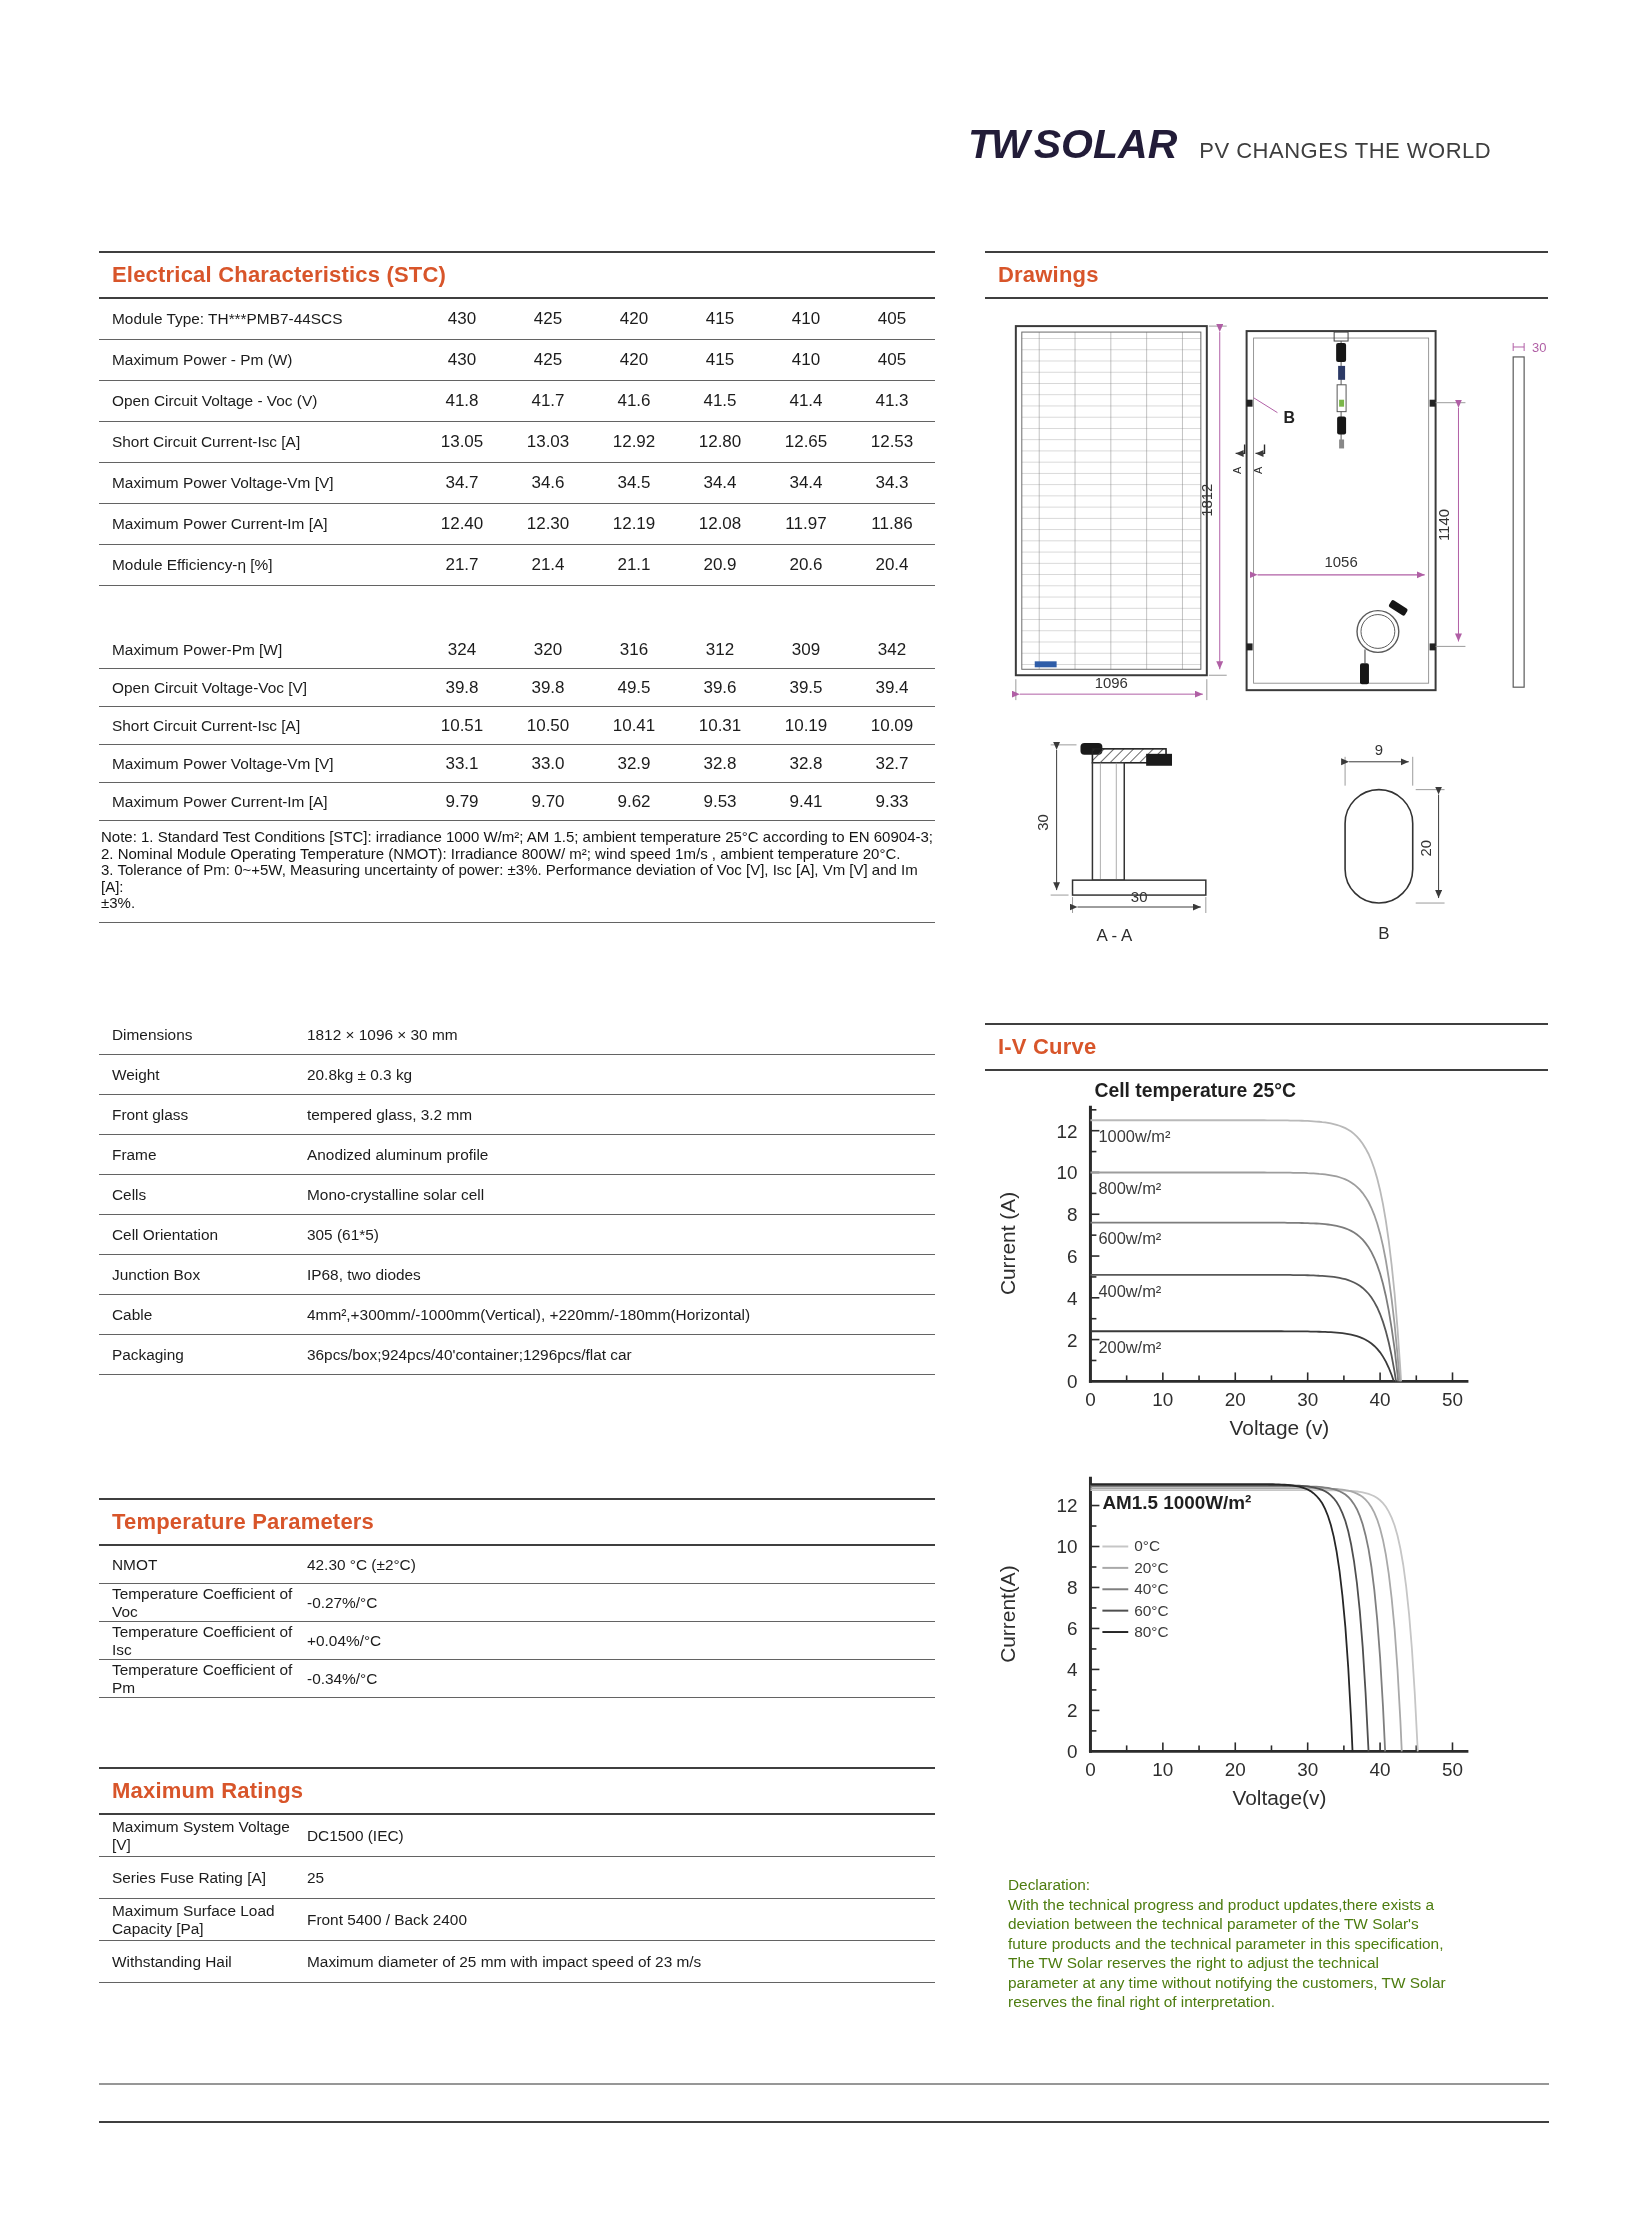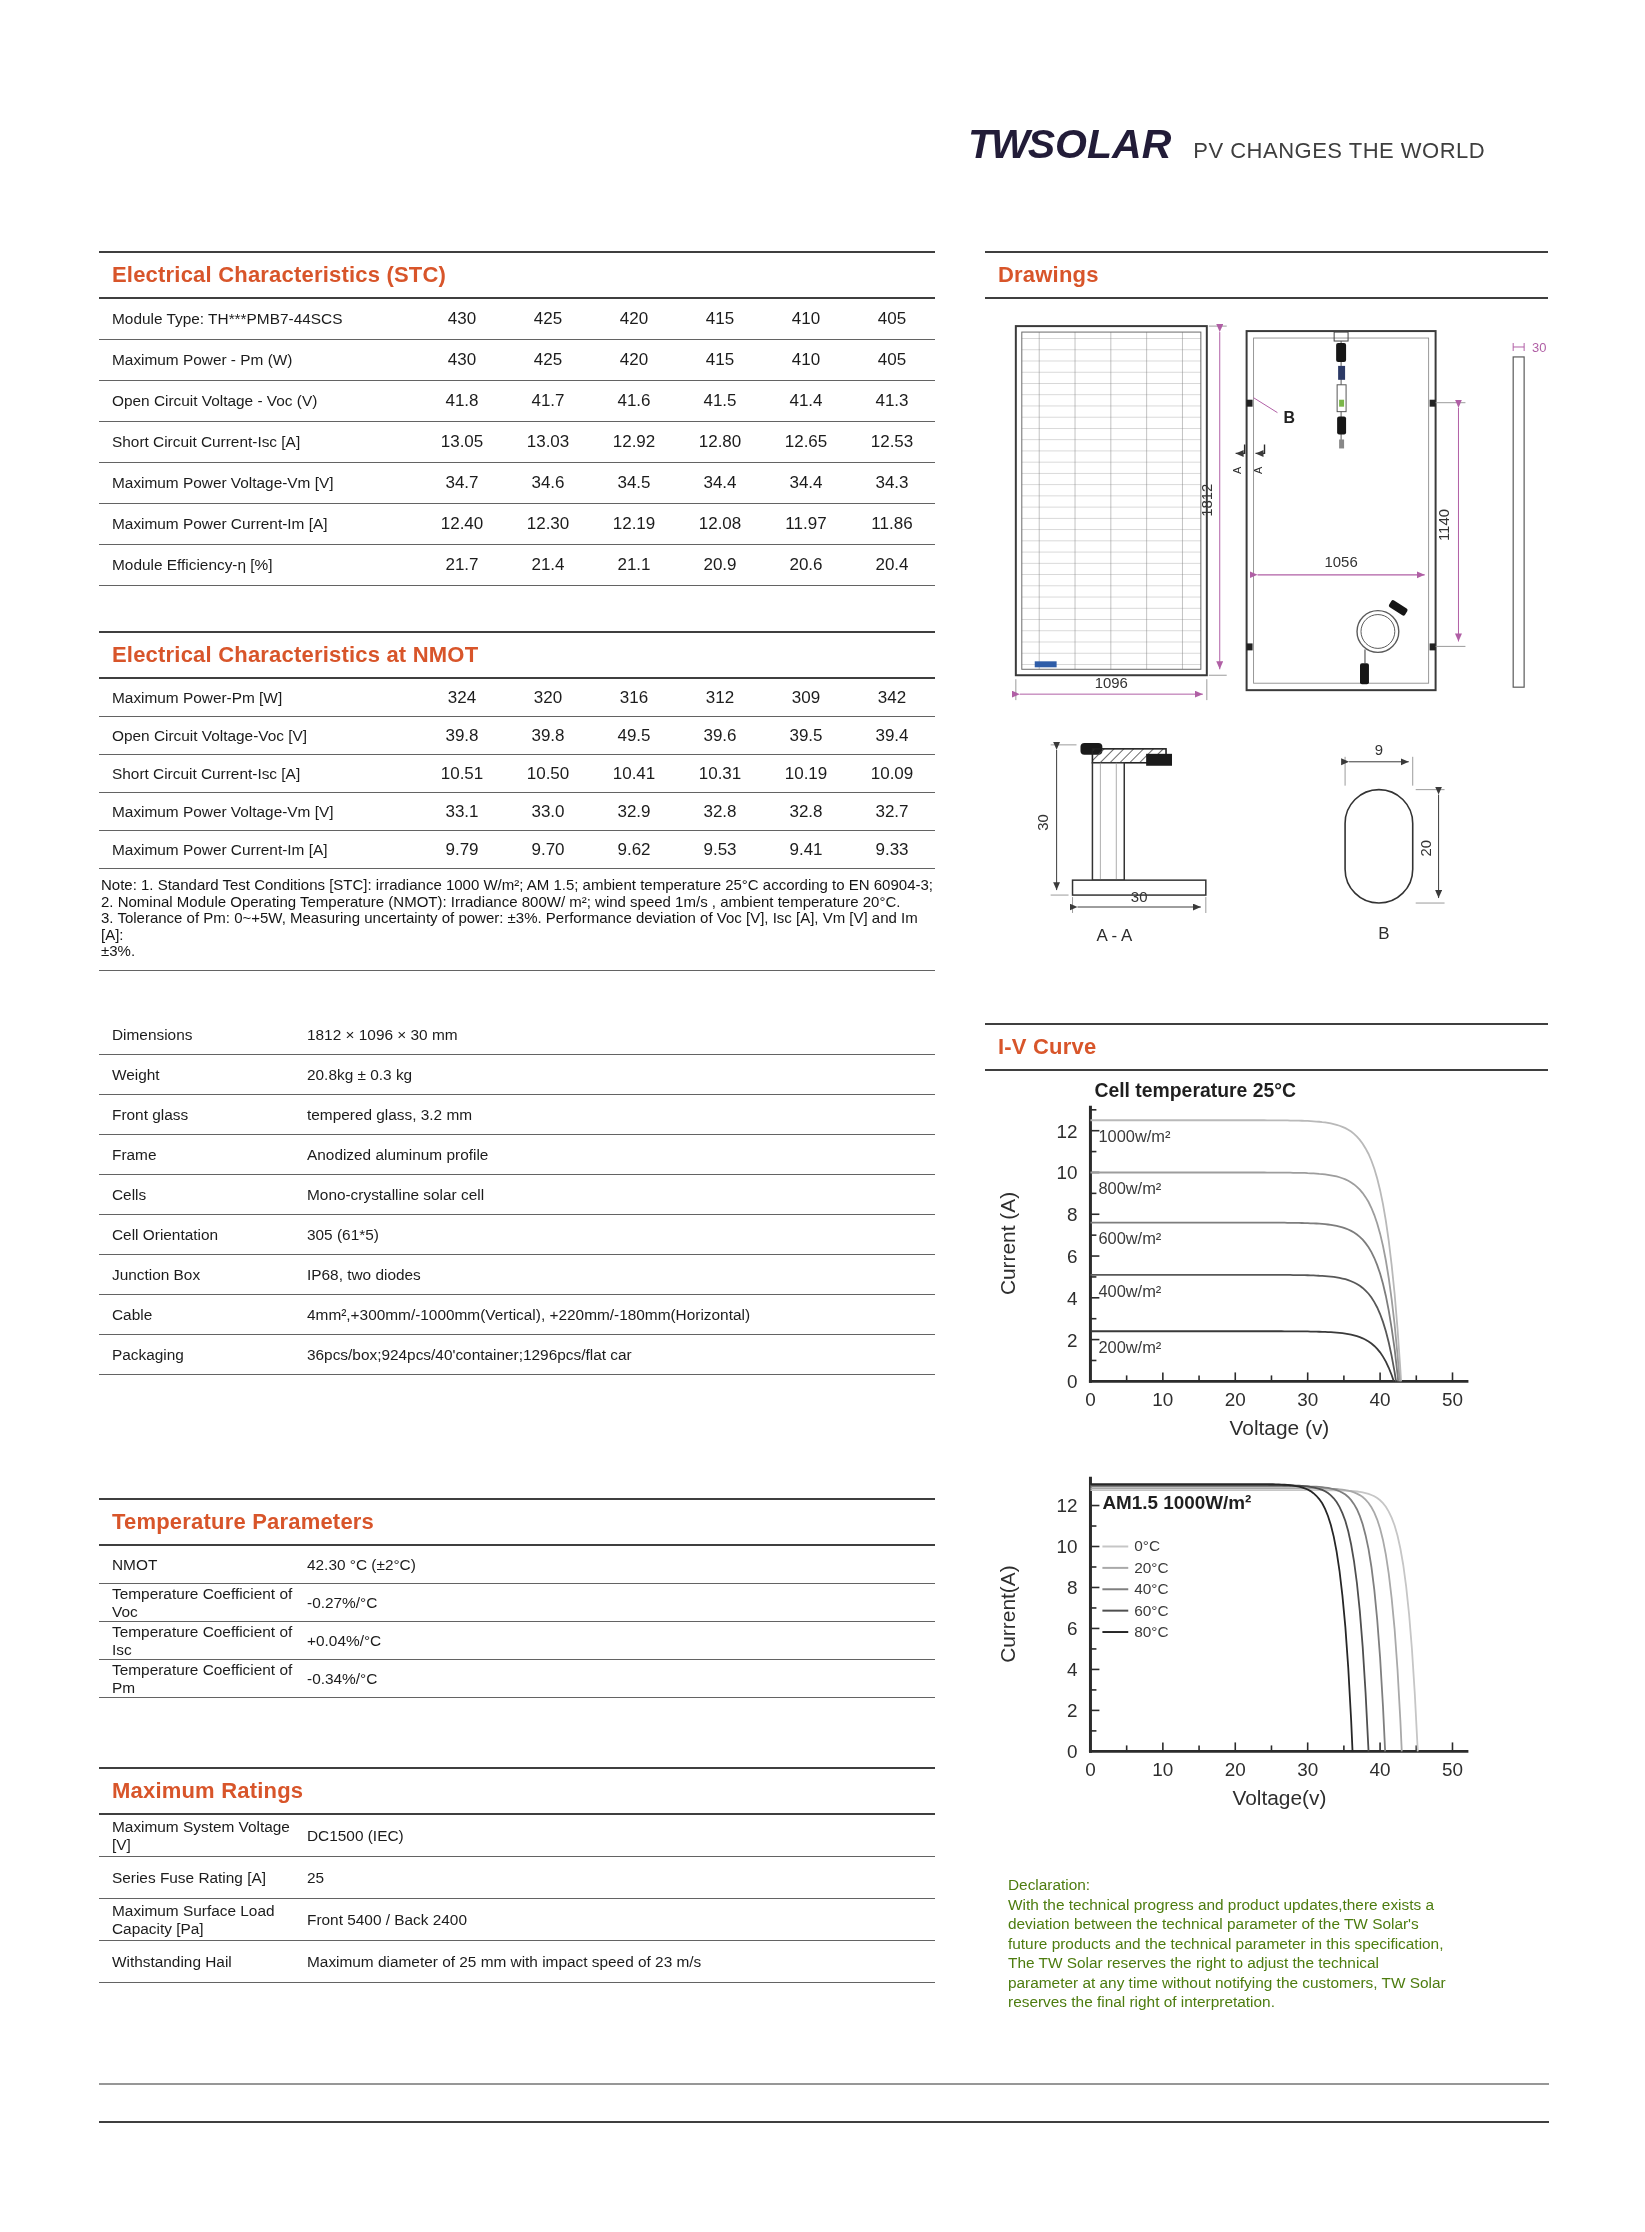--- a/index.html
+++ b/index.html
@@ -12,21 +12,21 @@
   .rows{--rh:40px}
   .trow{border-bottom:1.5px solid #636363;height:var(--rh);align-items:center}
   .wide .trow{display:grid;grid-template-columns:320px repeat(6,1fr)}
   .kv .trow{display:grid;grid-template-columns:208px 1fr}
   .tlabel{padding-left:13px;font-size:15.4px;color:#1c1c1c}
   .wide .tval{text-align:center;font-size:17px}
   .kv .tval{text-align:left;font-size:15.4px}
   .note{font-size:15px;line-height:16.5px;padding:8px 0 10px 2px;border-bottom:1.5px solid #636363;color:#151515}
   .brand{position:absolute;left:968px;top:121px;display:flex;align-items:baseline;gap:22px;white-space:nowrap}
   .logo{font-style:italic;font-weight:800;font-size:41px;color:#221c38;letter-spacing:0}
-  .logo .tw{letter-spacing:-2px;}
+  .logo .tw{letter-spacing:-2px;margin-right:6px}
   .tagline{font-size:22px;color:#3e3e3e;letter-spacing:0.5px}
   .decl{position:absolute;left:1008px;top:1875px;width:542px;font-size:15.4px;line-height:19.5px;color:#4d7c0f}
   .hrule{position:absolute;left:99px;width:1450px;height:0}
   .hr1{border-top:2.5px solid #979797;top:2083px}
   .hr2{border-top:2px solid #3f3f3f;top:2121px}
   svg text{font-family:"Liberation Sans",sans-serif}
   .dimtext{font-size:15px;fill:#333}
   .dimsmall{font-size:13px;fill:#b05fa5}
   .dwlabel{font-size:17px;fill:#2b2b2b}
   .blabel{font-size:16px;font-weight:700;fill:#222}
@@ -111,21 +111,20 @@
           <div class="tval">21.4</div>
           <div class="tval">21.1</div>
           <div class="tval">20.9</div>
           <div class="tval">20.6</div>
           <div class="tval">20.4</div>
         </div>
       </div>
   </div>
 
   <div class="sec" style="left:99px;top:631px;width:836px">
-    <div class="sec-title">Electrical Characteristics at NMOT</div>
     <div class="rows wide" style="--rh:37px">
         <div class="trow">
           <div class="tlabel">Maximum Power-Pm [W]</div>
           <div class="tval">324</div>
           <div class="tval">320</div>
           <div class="tval">316</div>
           <div class="tval">312</div>
           <div class="tval">309</div>
           <div class="tval">342</div>
         </div>

